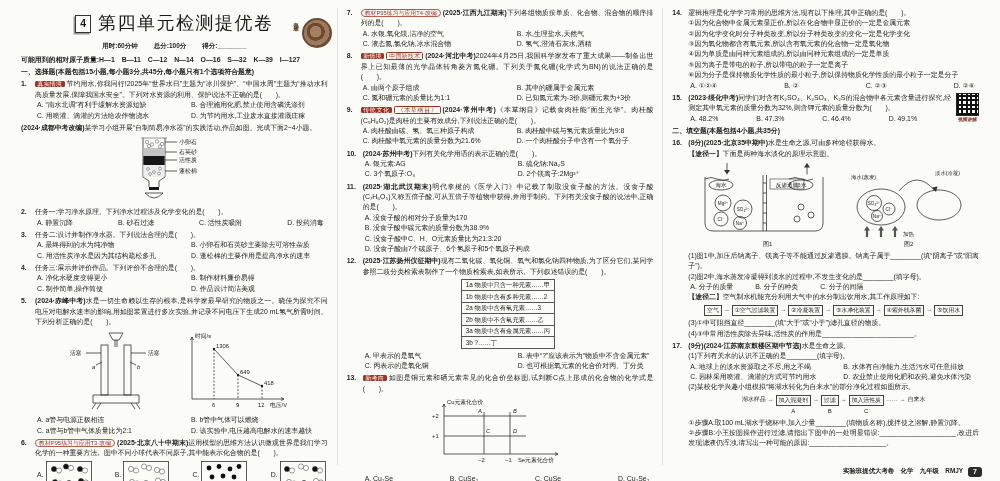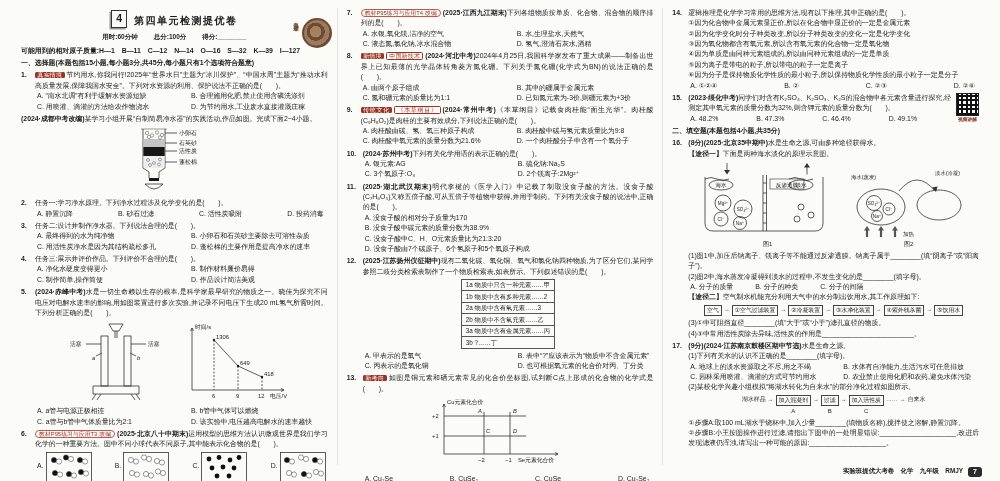--- a/index.html
+++ b/index.html
@@ -34,21 +34,21 @@
   .keytab{border-collapse:collapse;margin:2px auto}
   .keytab td{border:1px solid #555;padding:0.5px 4px;font-size:6.3px;white-space:nowrap}
   .flow{display:flex;align-items:flex-start;justify-content:center;gap:2px;margin:2px 0;font-size:5.9px}
   .fbox{border:1px solid #444;padding:0 2px;white-space:nowrap;line-height:1.6}
   .farrow{line-height:1.6}
   .flowcol{display:flex;flex-direction:column;align-items:center}
   .flowletter{font-size:6px;margin-top:0.5px}
   .hdr{position:relative;text-align:center;margin:2px 0 4px}
   .numbox{display:inline-block;border:1px solid #333;box-shadow:-1.5px 1.5px 0 #999;padding:0 4px;
           font-weight:700;font-size:10.5px;vertical-align:2px;margin-right:5px}
-  .htitle{font-size:10px;font-weight:700;letter-spacing:1.5px}
+  .htitle{font-size:18px;font-weight:400;letter-spacing:1.5px}
   .hmeta{font-size:6.5px;font-weight:700;margin-top:4px;display:flex;justify-content:center;gap:16px}
   .seal{position:absolute;right:-4px;top:8px;display:flex;align-items:flex-start;gap:2px}
   .sealtxt{writing-mode:vertical-rl;font-size:5.2px;color:#6e4a33;letter-spacing:1px;font-weight:700}
   .sealcirc{width:30px;height:30px;border-radius:50%;border:2px solid #6e4a33;
             background:radial-gradient(circle at 45% 45%,#a5815f 0 28%,#6e4a33 29% 44%,#9c7a5d 45% 68%,#6e4a33 69%)}
   .qrwrap{float:right;margin:0 0 1px 5px;text-align:center}
   .qr{width:23px;height:23px;border:1px solid #222;background:
       repeating-linear-gradient(0deg,#111 0 2px,transparent 2px 4.5px),
       repeating-linear-gradient(90deg,#111 0 2px,transparent 2px 4.5px),#fff}
   .qrcap{font-size:4.8px;color:#8a2b1e;font-weight:700;margin-top:0.5px}

